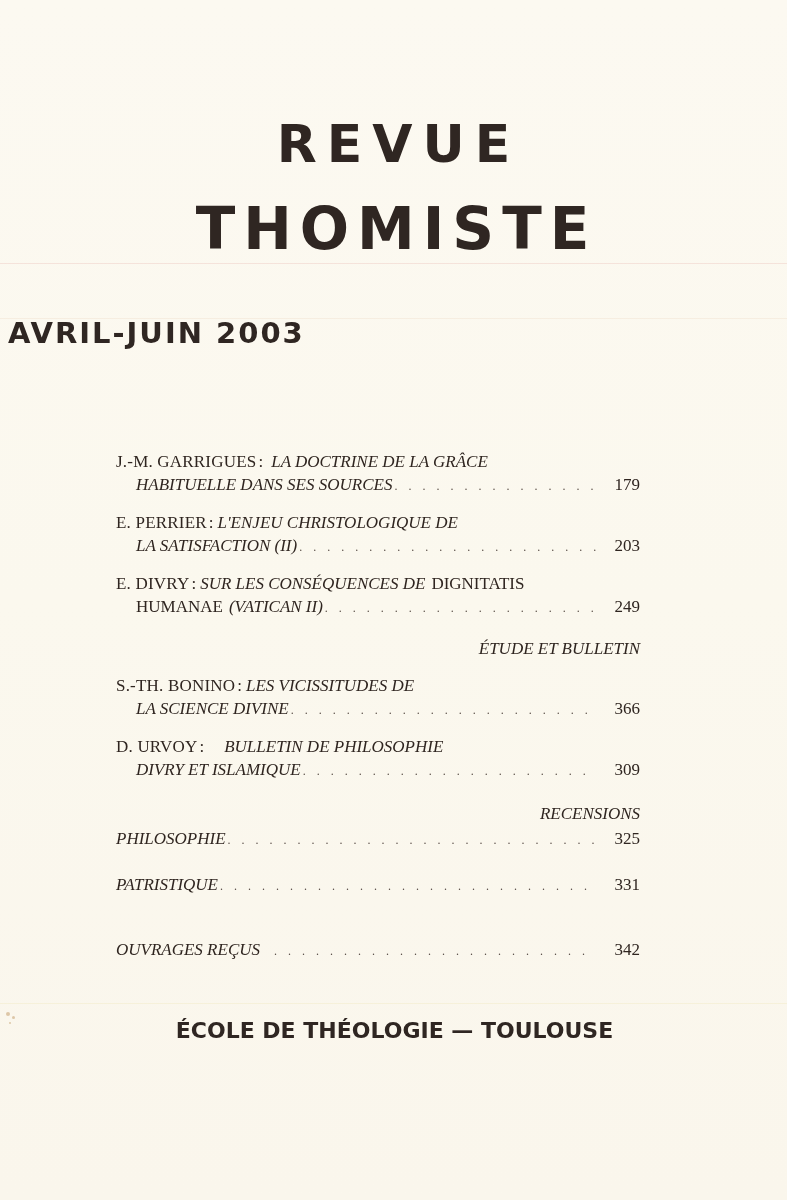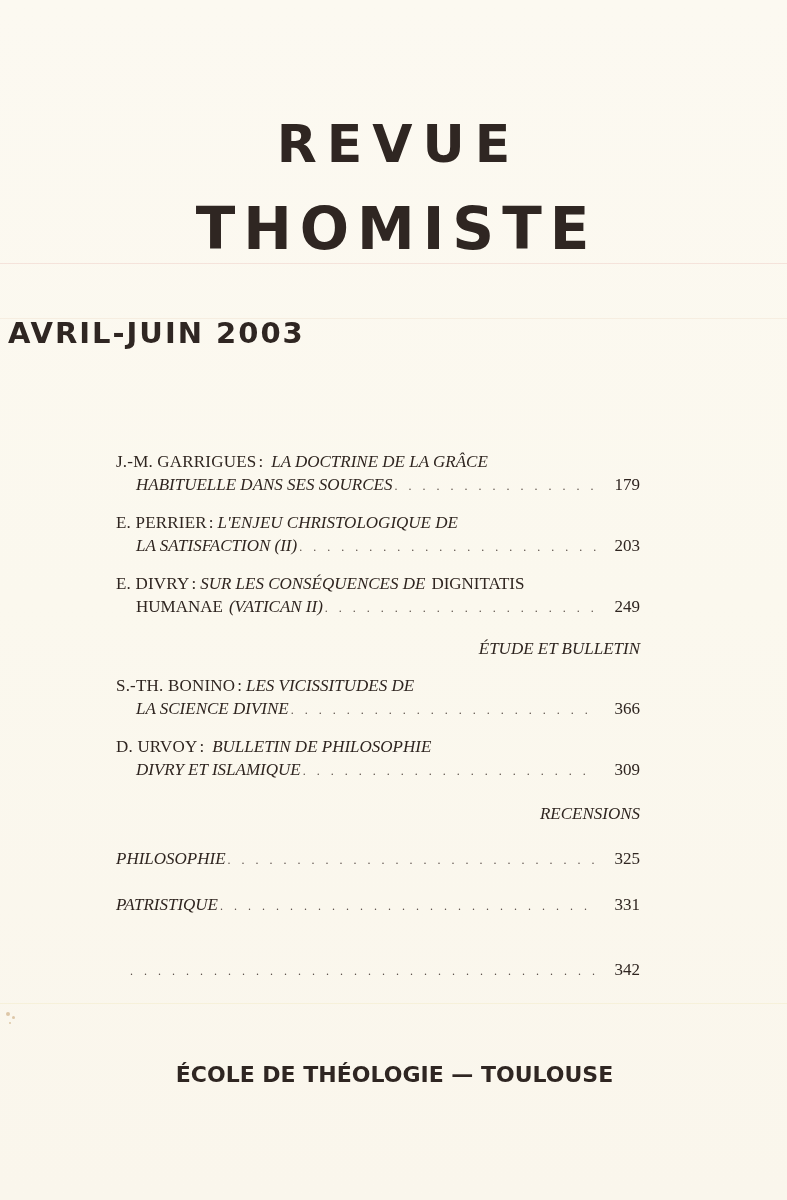--- a/index.html
+++ b/index.html
@@ -92,21 +92,21 @@
     .section-heading {
       text-align: right;
       font-style: italic;
       height: 26px;
       line-height: 26px;
       margin: 18px 0 12px 0;
     }
     .footer {
       position: absolute;
       left: 0;
-      top: 1062px;
+      top: 1018px;
       width: 787px;
       text-align: center;
       font-family: "DejaVu Sans", sans-serif;
       font-weight: bold;
       font-size: 22px;
       color: #2f2622;
       padding-left: 2px;
       box-sizing: border-box;
     }
     .speck {
@@ -188,43 +188,44 @@
         <span class="ital">LA SCIENCE DIVINE</span>
         <span class="dots">. . . . . . . . . . . . . . . . . . . . . . . . . . . . . . . . . . . . . . . . . . . . . . . . .</span>
         <span class="page-num">366</span>
       </div>
     </div>
 
     <div class="entry">
       <div class="line">
         <span class="author">D. URVOY</span>
         <span class="sep">:</span>
-        <span class="ital" style="margin-left:4px;">BULLETIN DE PHILOSOPHIE</span>
+        <span class="ital" style="margin-left:16px;">BULLETIN DE PHILOSOPHIE</span>
       </div>
       <div class="line indent">
         <span class="ital">DIVRY ET ISLAMIQUE</span>
         <span class="dots">. . . . . . . . . . . . . . . . . . . . . . . . . . . . . . . . . . . . . . . . . . . . . . . . .</span>
         <span class="page-num">309</span>
       </div>
     </div>
 
-    <div class="section-heading" style="margin-top:20px;margin-bottom:20px;">RECENSIONS</div>
+    <div class="section-heading" style="margin-top:20px;margin-bottom:0;">RECENSIONS</div>
 
     <div class="line" style="margin-bottom:23px;">
       <span class="ital">PHILOSOPHIE</span>
       <span class="dots">. . . . . . . . . . . . . . . . . . . . . . . . . . . . . . . . . . . . . . . . . . . . . . . . .</span>
       <span class="page-num">325</span>
     </div>
     <div class="line" style="margin-bottom:42px;">
       <span class="ital">PATRISTIQUE</span>
       <span class="dots">. . . . . . . . . . . . . . . . . . . . . . . . . . . . . . . . . . . . . . . . . . . . . . . . .</span>
       <span class="page-num">331</span>
     </div>
 
     <div class="line">
+      <span class="ital">OUVRAGES REÇUS</span>
       <span class="dots" style="margin-left:14px;">. . . . . . . . . . . . . . . . . . . . . . . . . . . . . . . . . . . . . . . . . . . . . . . . .</span>
       <span class="page-num">342</span>
     </div>
 
   </div>
 
   <div class="footer">ÉCOLE DE THÉOLOGIE — TOULOUSE</div>
 
 </div>
 

